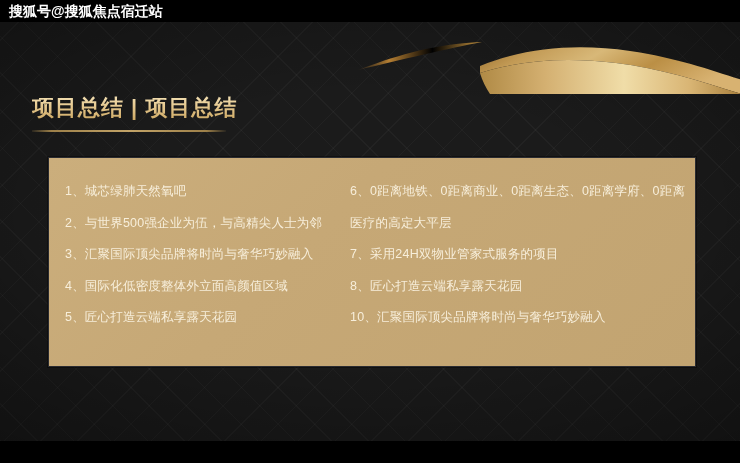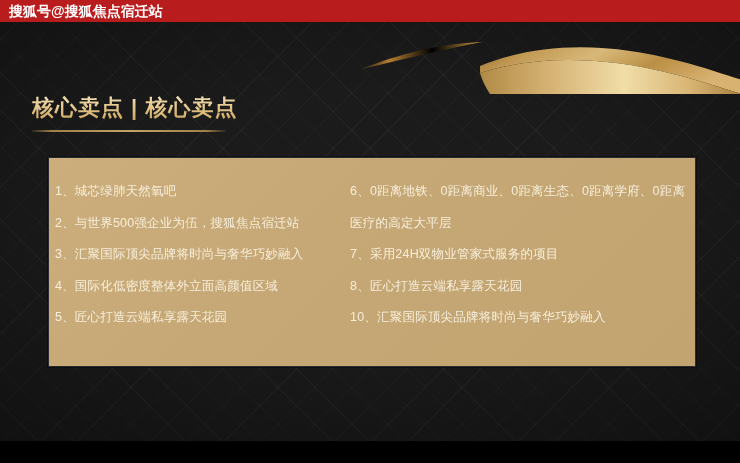--- a/index.html
+++ b/index.html
@@ -35,21 +35,21 @@
     position:absolute; left:0; top:22px; right:0; bottom:22px;
     background:radial-gradient(ellipse 90% 80% at 50% 45%,
       rgba(0,0,0,0) 35%, rgba(0,0,0,0.45) 100%);
     pointer-events:none;
   }
 
   
   .topbar {
     position:absolute; left:0; top:0;
     width:740px; height:22px;
-    background:#b91c1c;
+    background:#000000;
     z-index:40;
   }
   .topbar .wm {
     position:absolute; left:9px; top:2px;
     color:#ffffff;
     font-size:14px;
     font-weight:bold;
     letter-spacing:0px;
     line-height:18px;
     white-space:nowrap;
@@ -115,21 +115,21 @@
 
   .cols {
     position:absolute;
     left:0; top:0; width:100%; height:100%;
     display:flex;
   }
   .col {
     position:relative;
     padding-top:18px;
   }
-  .col-left  { width:300px; padding-left:6px; }
+  .col-left  { width:300px; padding-left:16px; }
   .col-right { width:348px; padding-left:2px; }
 
   .item {
     color:#f7eeda;
     font-size:12.5px;
     line-height:31.5px;
     white-space:nowrap;
     letter-spacing:0.2px;
   }
   .item.wrap { white-space:normal; }
@@ -169,33 +169,33 @@
     <path d="M 28 52 C 60 40, 100 26, 152 24 C 120 30, 70 42, 28 52 Z" fill="url(#gradThin)"></path>
 
     <path d="M 150 48 C 200 28, 250 26, 300 33 C 348 40, 380 52, 412 62
              L 412 76 C 372 64, 330 50, 286 45 C 236 39, 192 42, 150 55 Z" fill="url(#gradMainTop)"></path>
 
     <path d="M 150 55 C 192 42, 236 39, 286 45 C 330 50, 372 64, 412 76
              L 160 76 C 156 70, 152 62, 150 55 Z" fill="url(#gradMainBot)"></path>
   </svg>
 
   <div class="title-wrap">
-    <div class="title-text">核心卖点 | 核心卖点</div>
+    <div class="title-text">项目总结 | 项目总结</div>
   </div>
   <div class="title-underline2"></div>
 
   <div class="panel">
     <div class="cols">
 
       <div class="col col-left">
         <div class="item">
           <span>1、</span><span>城芯绿肺天然氧吧</span>
         </div>
         <div class="item">
-          <span>2、</span><span>与世界500强企业为伍，搜狐焦点宿迁站</span>
+          <span>2、</span><span>与世界500强企业为伍，与高精尖人士为邻</span>
         </div>
         <div class="item">
           <span>3、</span><span>汇聚国际顶尖品牌将时尚与奢华巧妙融入</span>
         </div>
         <div class="item">
           <span>4、</span><span>国际化低密度整体外立面高颜值区域</span>
         </div>
         <div class="item">
           <span>5、</span><span>匠心打造云端私享露天花园</span>
         </div>

